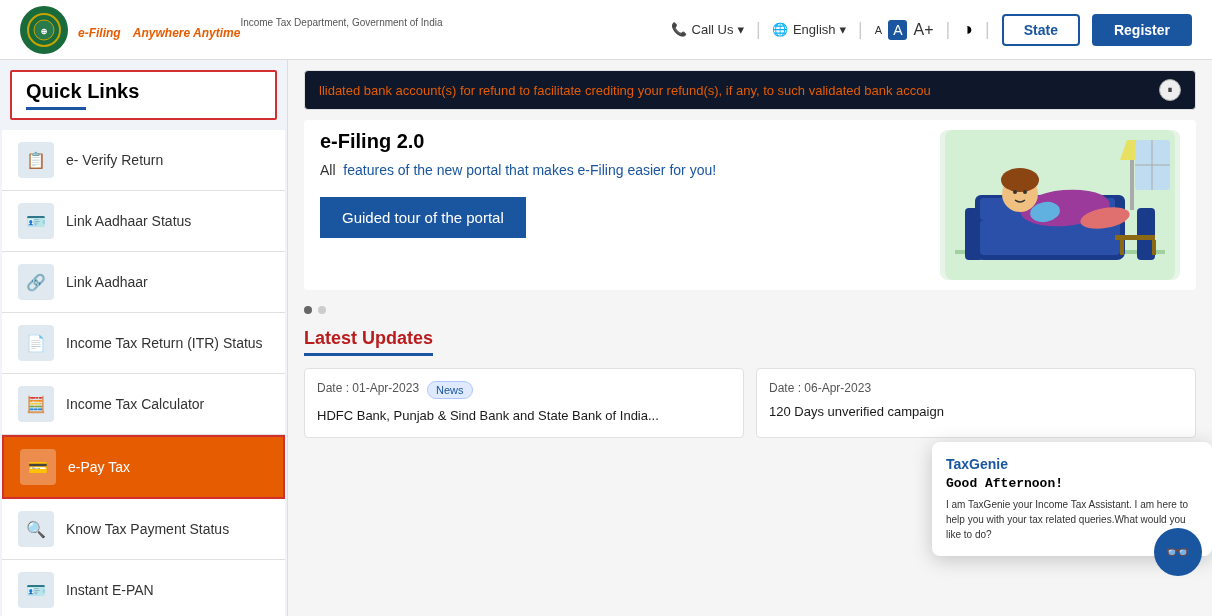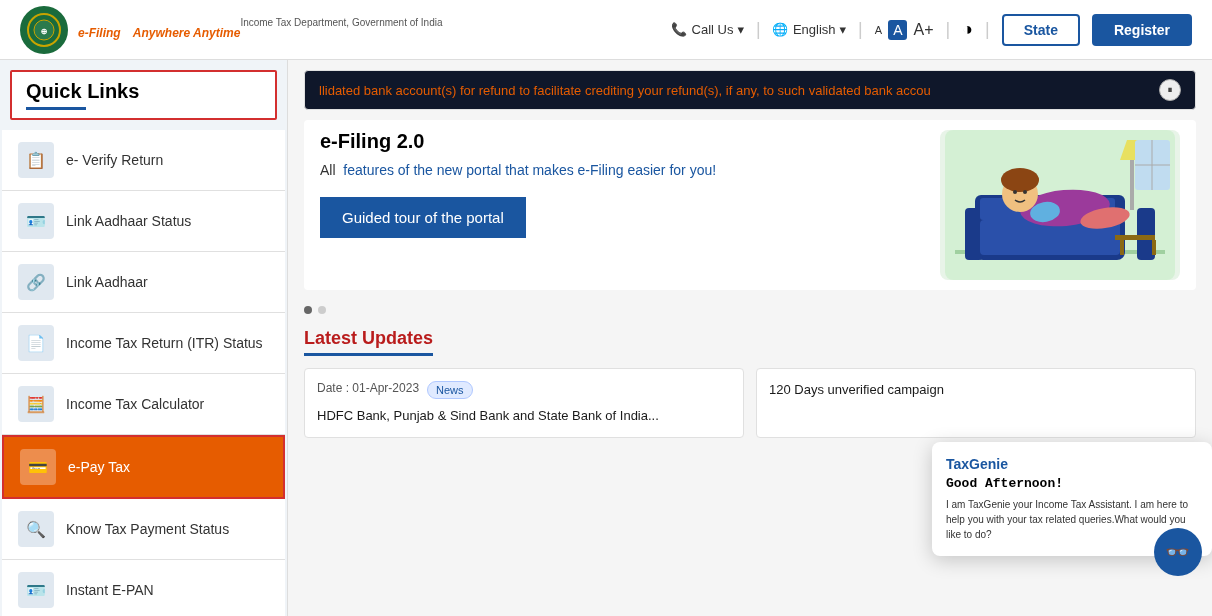--- a/index.html
+++ b/index.html
@@ -506,20 +506,23 @@
       <div class="latest-updates-title">Latest Updates</div>
       <div class="updates-grid">
         <div class="update-card">
           <div class="update-card-header">
             <span class="update-date">Date : 01-Apr-2023</span>
             <span class="update-badge">News</span>
           </div>
           <div class="update-text">HDFC Bank, Punjab &amp; Sind Bank and State Bank of India...</div>
         </div>
         <div class="update-card">
+          <div class="update-card-header">
+            <span class="update-date">Date : 06-Apr-2023</span>
+          </div>
           <div class="update-text">120 Days unverified campaign</div>
         </div>
       </div>
     </div>
 
     <div class="taxgenie-popup">
       <div class="taxgenie-title">TaxGenie</div>
       <div class="taxgenie-greeting">Good Afternoon!</div>
       <div class="taxgenie-msg">I am TaxGenie your Income Tax Assistant. I am here to help you with your tax related queries.What would you like to do?</div>
       <div class="taxgenie-avatar">👓</div>

